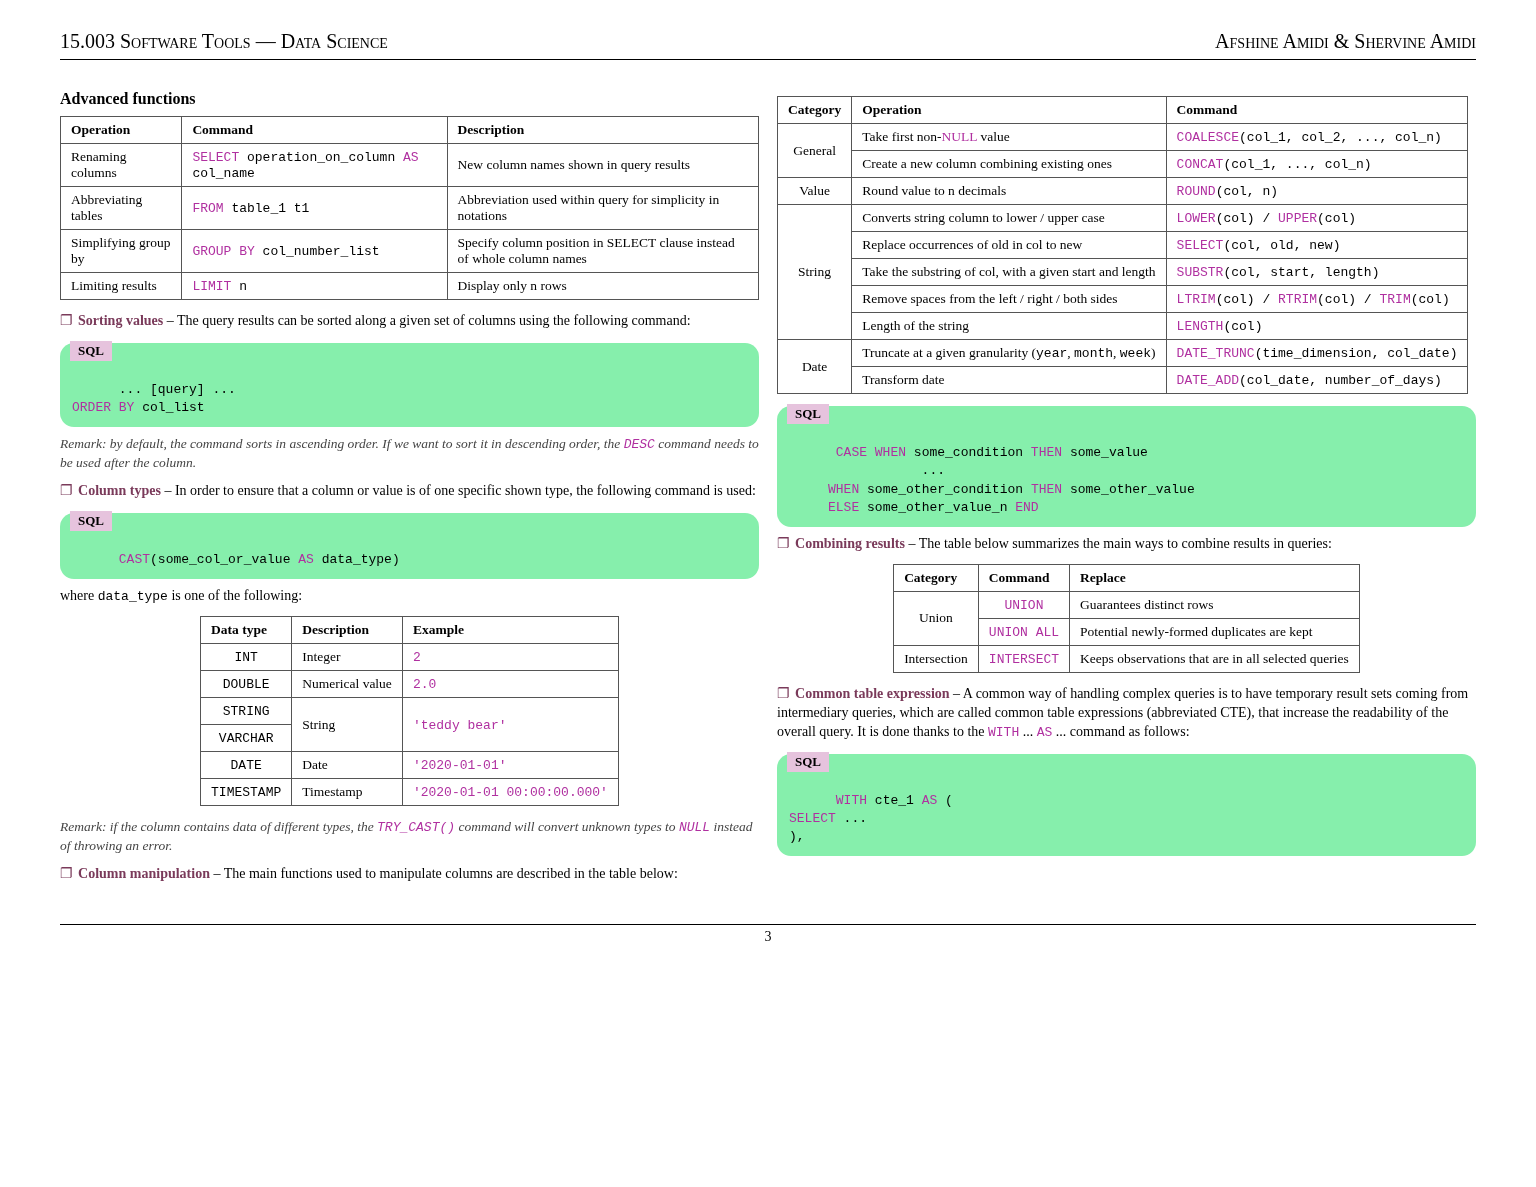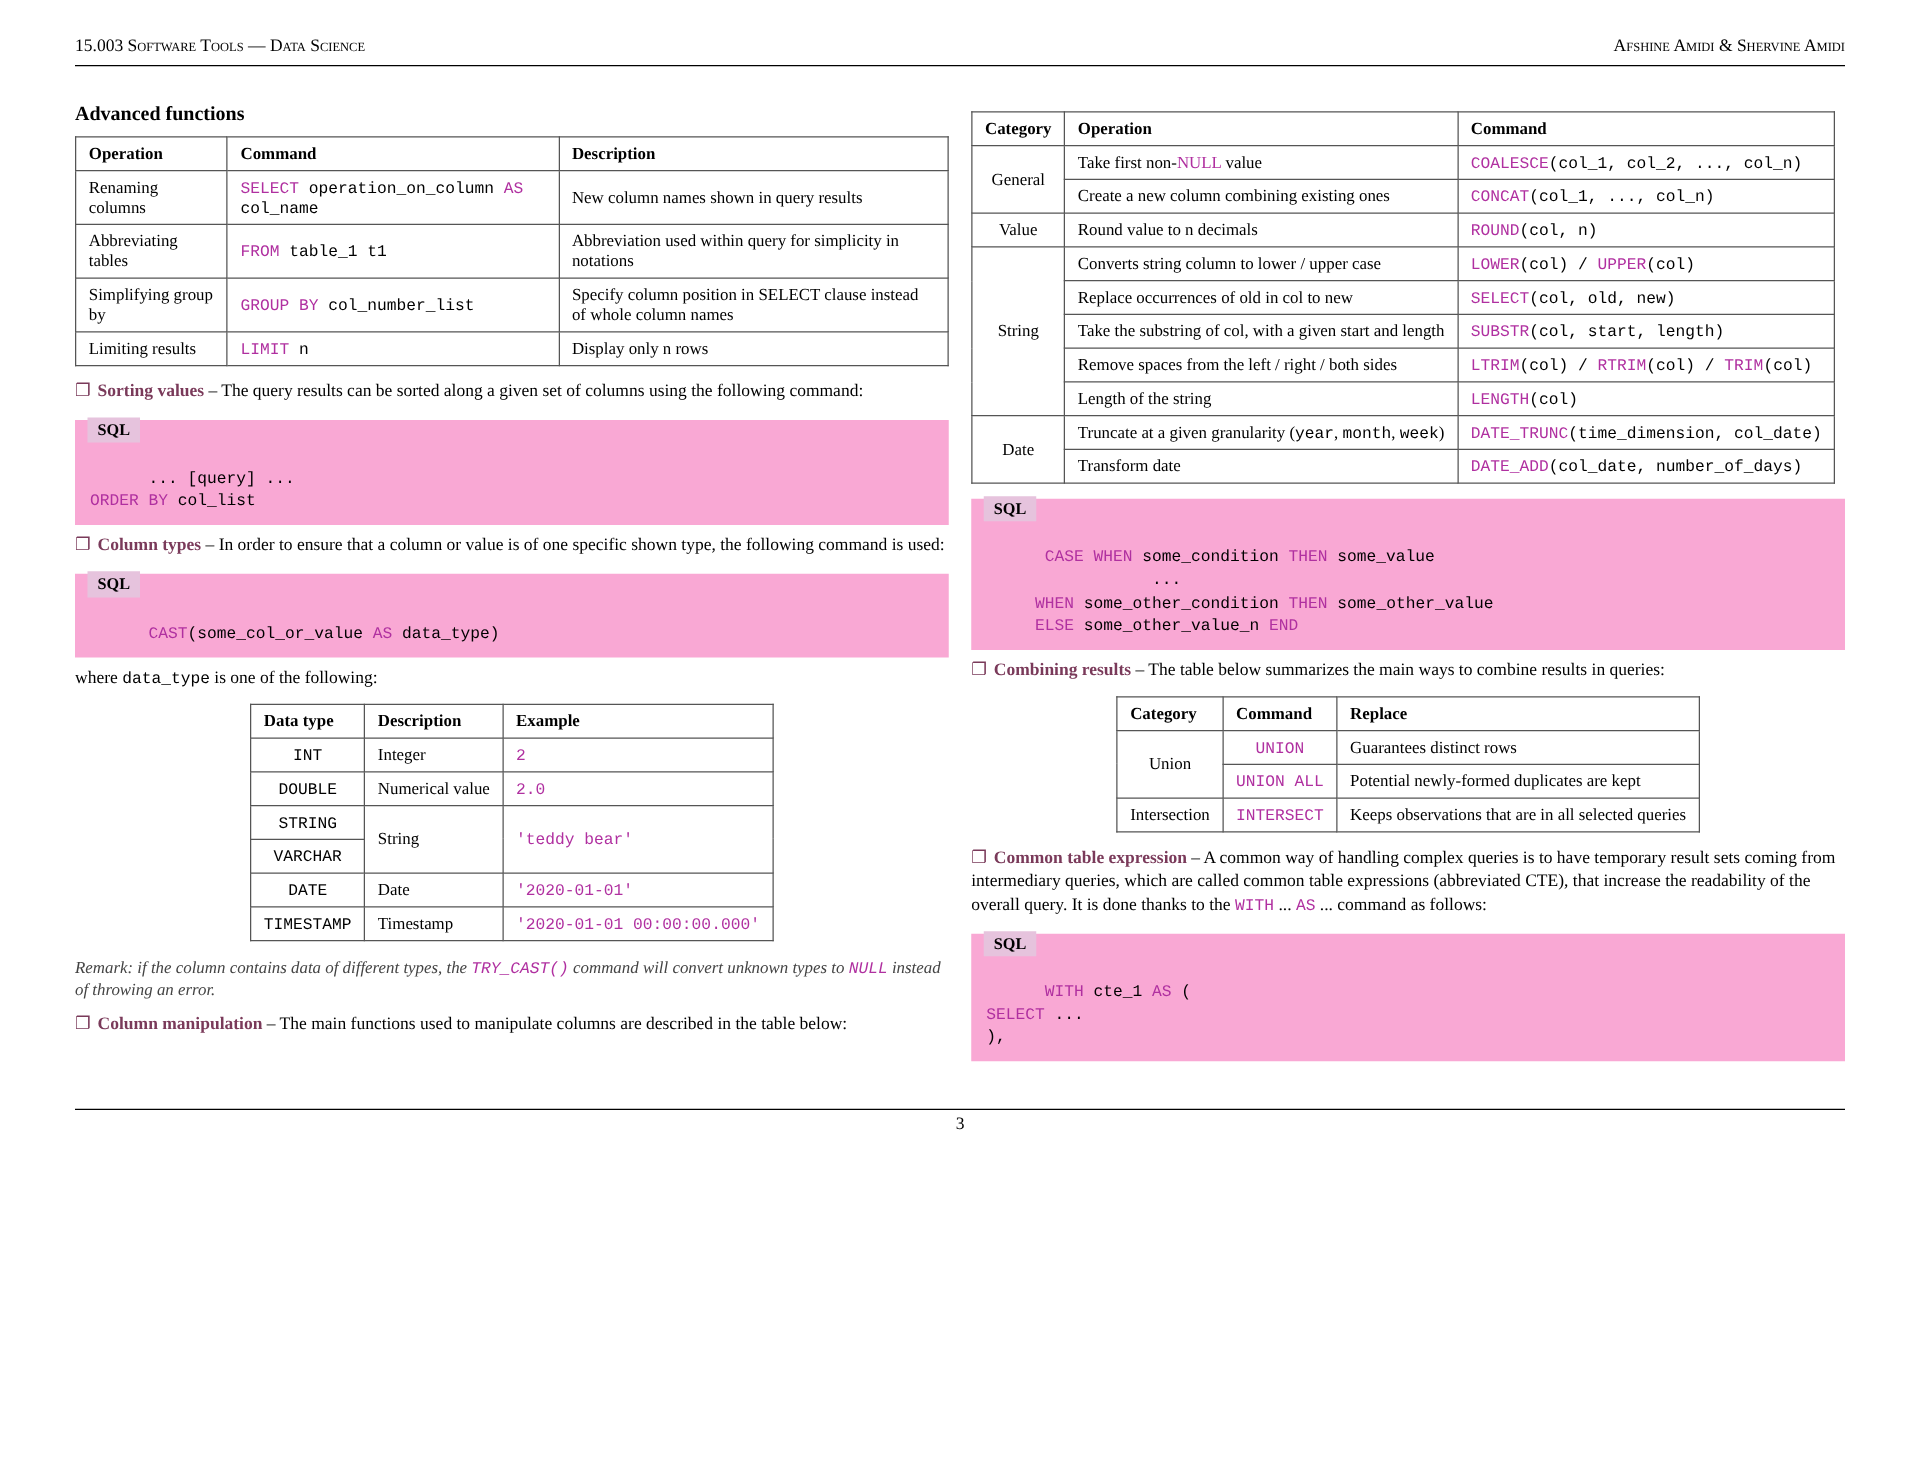--- a/index.html
+++ b/index.html
@@ -7,21 +7,21 @@
     font-size: 14px;
     margin: 0;
     padding: 30px 60px 20px 60px;
     color: #000;
     background: #fff;
   }
   .header {
     display: flex;
     justify-content: space-between;
     font-variant: small-caps;
-    font-size: 14px;
+    font-size: 20px;
     padding-bottom: 6px;
     border-bottom: 1px solid #000;
     margin-bottom: 30px;
   }
   .columns {
     display: flex;
     gap: 18px;
     margin-top: 24px;
   }
   .col {
@@ -56,22 +56,22 @@
   }
   th { font-weight: bold; }
   td.c { text-align: center; }
   code, .mono {
     font-family: 'Courier New', monospace;
     font-size: 13px;
   }
   .kw { color: #b030a0; }
   .remark { font-style: italic; color: #444; margin: 4px 0 10px 0; font-size: 13.5px; }
   .codeblock {
-    background: #f9a8d4;
-    border-radius: 0;
+    background: #86efac;
+    border-radius: 14px;
     padding: 20px 8px 10px 12px;
     margin: 12px 0 8px 0;
     position: relative;
     font-family: 'Courier New', monospace;
     font-size: 13px;
     line-height: 1.4;
     white-space: pre;
   }
   .codeblock .lang {
     position: absolute;
@@ -134,20 +134,23 @@
         </tbody>
       </table>
 
     <p>
       <span class="bullet">❐</span>
       <span class="tip-label">Sorting values</span><span> – The query results can be sorted along a given set of columns using the following command:</span>
     </p>
     <div class="codeblock">
       <span class="lang">SQL</span><span id="sorting-code">... [query] ...
 <span class="kw">ORDER BY</span> col_list</span></div>
+    <p class="remark">
+      <span>Remark: by default, the command sorts in ascending order. If we want to sort it in descending order, the </span><code class="kw">DESC</code><span> command needs to be used after the column.</span>
+    </p>
 
     <p>
       <span class="bullet">❐</span>
       <span class="tip-label">Column types</span><span> – In order to ensure that a column or value is of one specific shown type, the following command is used:</span>
     </p>
     <div class="codeblock">
       <span class="lang">SQL</span><span id="coltypes-code"><span class="kw">CAST</span>(some_col_or_value <span class="kw">AS</span> data_type)</span></div>
     <p>
       <span>where </span><code>data_type</code><span> is one of the following:</span>
     </p>

